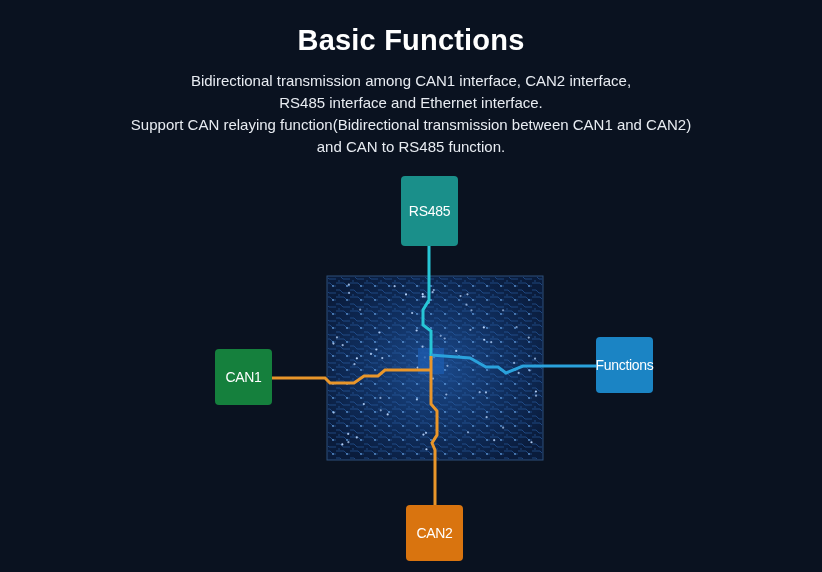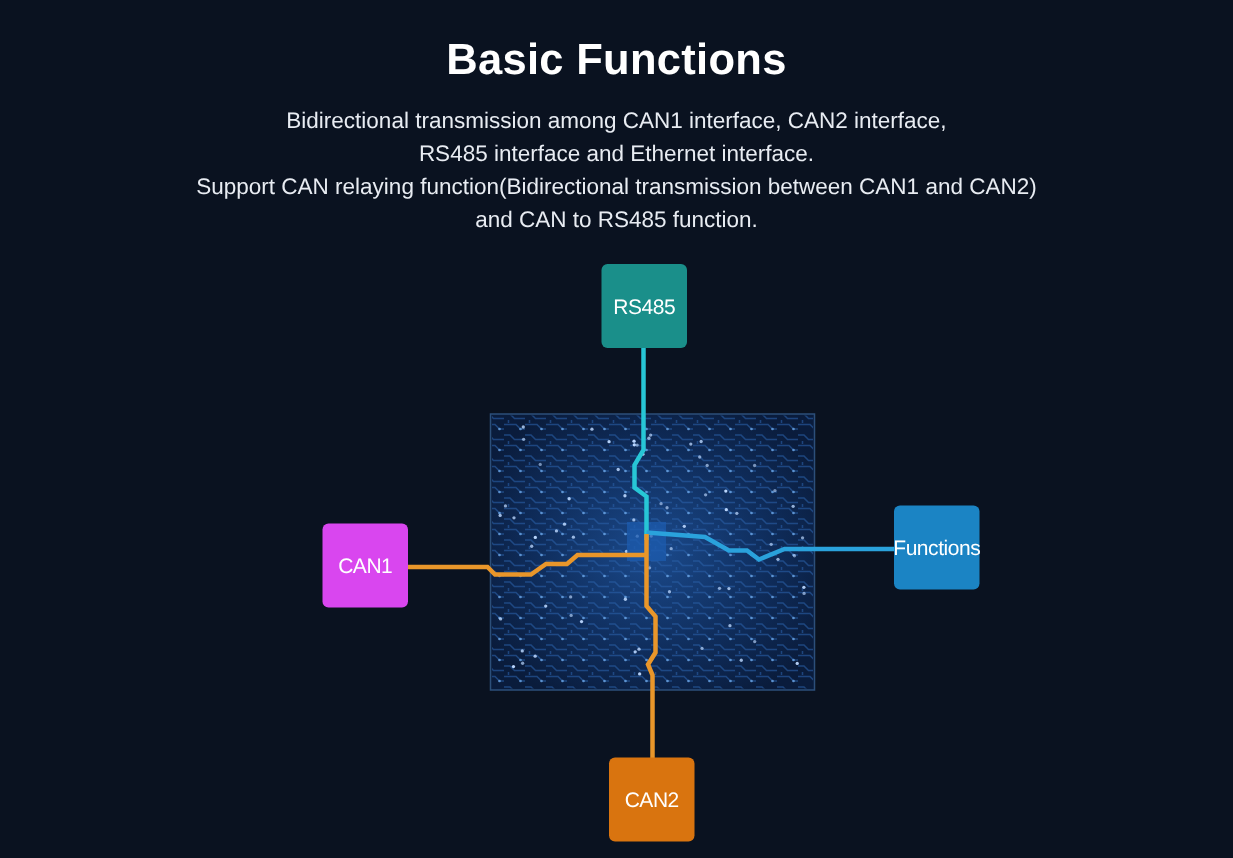--- a/index.html
+++ b/index.html
@@ -128,24 +128,24 @@
       </g>
     <rect x="418" y="348" width="26" height="26" fill="#1d5cb0" opacity="0.7"></rect>
   </g>
 
   <polyline id="link-rs485" points="429,232 429,300 423,310 423,325 431,331 431,360" fill="none" stroke-width="3" stroke="#27c6d6"></polyline>
   <polyline id="link-eth" points="431,355 470,358 486,367 498,367 506,373 523,366 596,366" fill="none" stroke-width="3" stroke="#2aa2dc"></polyline>
   <polyline id="link-can1" points="272,378 325,378 330,383 354,383 364,376 378,376 385,370 431,370" fill="none" stroke-width="3" stroke="#e9962a"></polyline>
   <polyline id="link-can2" points="431,356 431,404 437,411 437,435 432,443 435,450 435,507" fill="none" stroke-width="3" stroke="#e9962a"></polyline>
 </svg>
 
-<div class="node" id="n-rs485" style="left: 401px; top: 176px; width: 57px; height: 56px; background: rgb(26, 143, 138);">
+<div class="node" id="n-rs485" style="left: 401px; top: 176px; width: 57px; height: 70px; background: rgb(26, 143, 138);">
   <span>RS485</span>
 </div>
-<div class="node" id="n-can1" style="left: 215px; top: 349px; width: 57px; height: 56px; background: #d946ef;">
+<div class="node" id="n-can1" style="left: 215px; top: 349px; width: 57px; height: 56px; background: #15803d;">
   <span>CAN1</span>
 </div>
 <div class="node" id="n-eth" style="left: 596px; top: 337px; width: 57px; height: 56px; background: rgb(27, 132, 196);">
   <span>Functions</span>
 </div>
 <div class="node" id="n-can2" style="left: 406px; top: 505px; width: 57px; height: 56px; background: rgb(217, 116, 15); align-items: center;">
   <span>CAN2</span>
 </div>
 
 </body></html>

